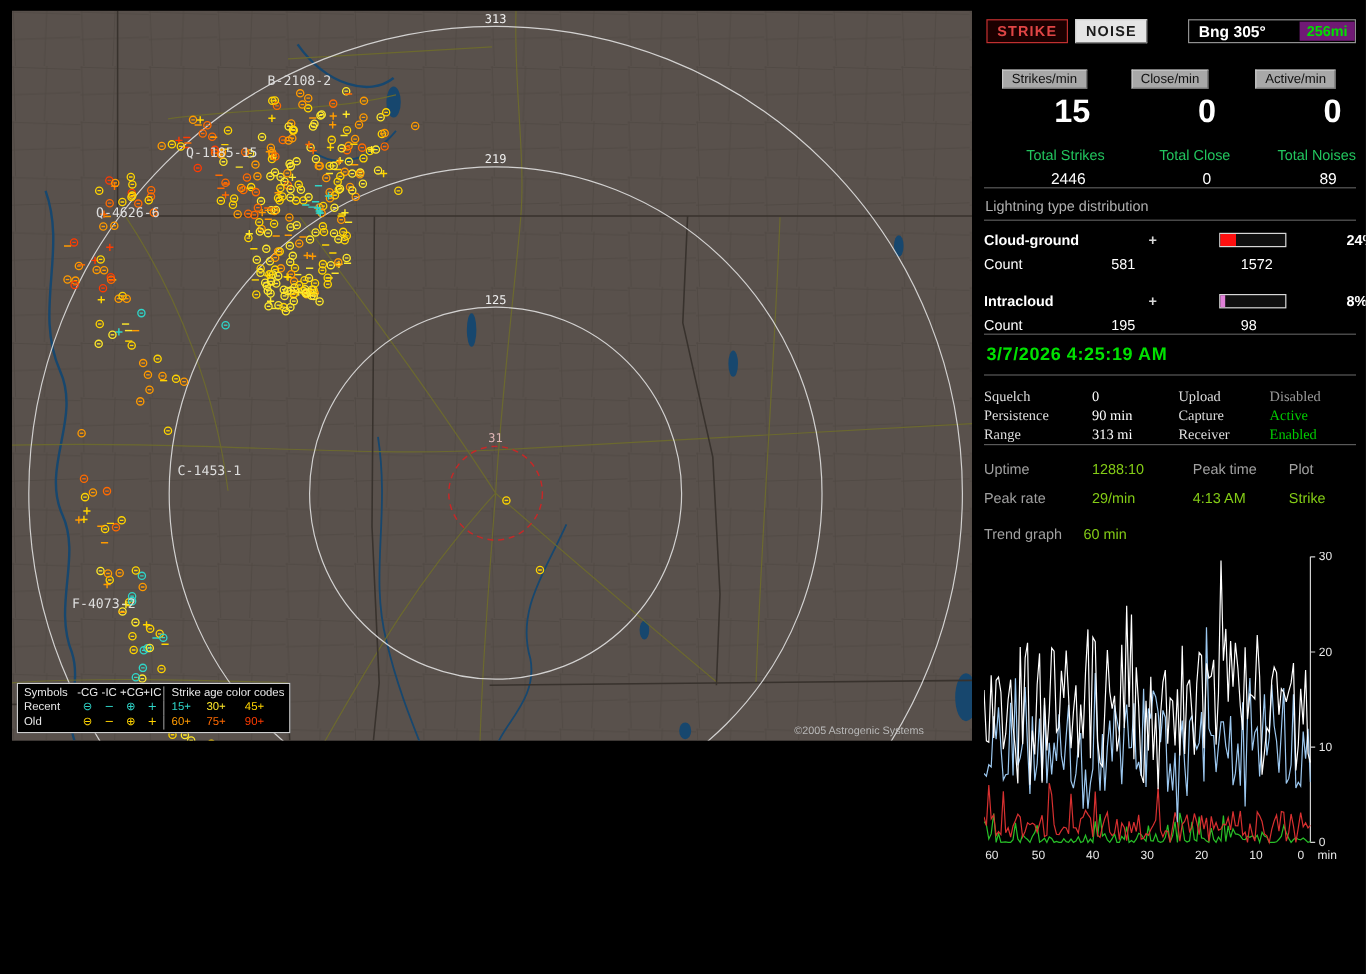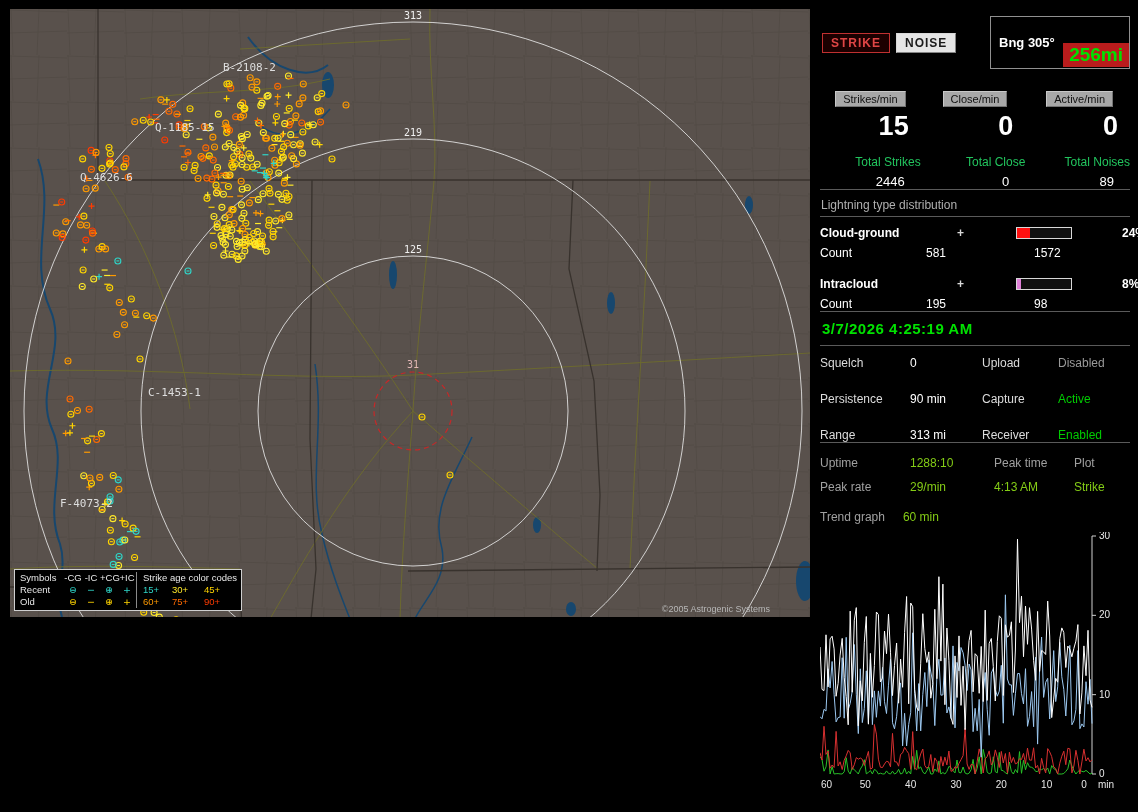--- a/index.html
+++ b/index.html
@@ -24,21 +24,21 @@
   
   .panel{position:absolute;left:820px;top:10px;width:310px;height:795px;color:#fff;font-size:12px;}
   .topbar{display:flex;align-items:center;gap:6px;margin:6px 0 0 2px;}
   .btn-strike{background:#1c0000;border:1px solid #c03030;color:#e04545;font-weight:bold;
               font-size:12px;padding:2px 8px;letter-spacing:1px;cursor:default;}
   .btn-noise{background:#e5e5e5;border:1px outset #d8d8d8;color:#1a1a1a;font-weight:bold;
              font-size:12px;padding:2px 8px;letter-spacing:1px;cursor:default;}
   .bng-box{margin-left:auto;display:flex;align-items:center;justify-content:space-between;
            border:1px solid #909090;background:#000;padding:1px 0 1px 8px;min-width:130px;}
   .bng-label{font-weight:bold;font-size:13px;}
-  .bng-value{color:#00e000;background:#b91c1c;font-weight:bold;font-size:19px;padding:1px 6px;margin-left:8px;margin-top:25px;}
+  .bng-value{color:#00e000;background:#701a75;font-weight:bold;font-size:12px;padding:1px 6px;margin-left:8px;}
 
   .rates-grid{display:grid;grid-template-columns:1fr 1fr 1fr;margin-top:22px;column-gap:4px;}
   .rate-label{justify-self:center;background:#a8a8a8;border:1px outset #c8c8c8;color:#111;
               font-size:11px;padding:1px 7px;white-space:nowrap;}
   .rate-value{text-align:right;padding-right:12px;font-size:27px;font-weight:bold;margin-top:4px;height:36px;}
   .total-label{text-align:right;color:#22c55e;margin-top:8px;}
   .total-value{text-align:right;padding-right:16px;font-size:13px;margin-top:5px;}
 
   hr.sep{border:0;border-top:1px solid #5a5a5a;margin:0;}
   .sep1{margin-top:30px;}
@@ -53,21 +53,21 @@
   .sign{text-align:left;color:#d8d8d8;font-weight:bold;}
   .bar{height:10px;border:1px solid #d8d8d8;background:#101010;position:relative;}
   .bar-fill{position:absolute;left:0;top:0;bottom:0;}
   .count-row{display:grid;grid-template-columns:92px 14px 56px 38px 14px 56px 1fr;margin-top:6px;}
   .c-count1{grid-column:3/5;}
   .c-count2{grid-column:6/8;}
   .dist-row.second{margin-top:17px;}
 
   .datetime{color:#00e200;font-weight:bold;font-size:15px;padding:8px 0 8px 2px;letter-spacing:0.5px;}
 
-  .settings-grid{display:grid;grid-template-columns:90px 72px 76px 1fr;row-gap:22px;margin-top:10px;}
+  .settings-grid{display:grid;grid-template-columns:90px 72px 76px 1fr;row-gap:1px;margin-top:10px;font-family:Liberation Serif, serif;}
   .s-lbl{color:#dcdcdc;}
   .s-val{color:#fff;}
 
   .status-grid{display:grid;grid-template-columns:90px 84px 80px 1fr;row-gap:10px;margin-top:13px;}
   .st-lbl{color:#a0a0a0;}
   .st-val{color:#84cc16;}
 
   .trend-head{display:flex;gap:18px;margin-top:16px;}
   .trend-chart{margin-top:8px;}
 </style>

